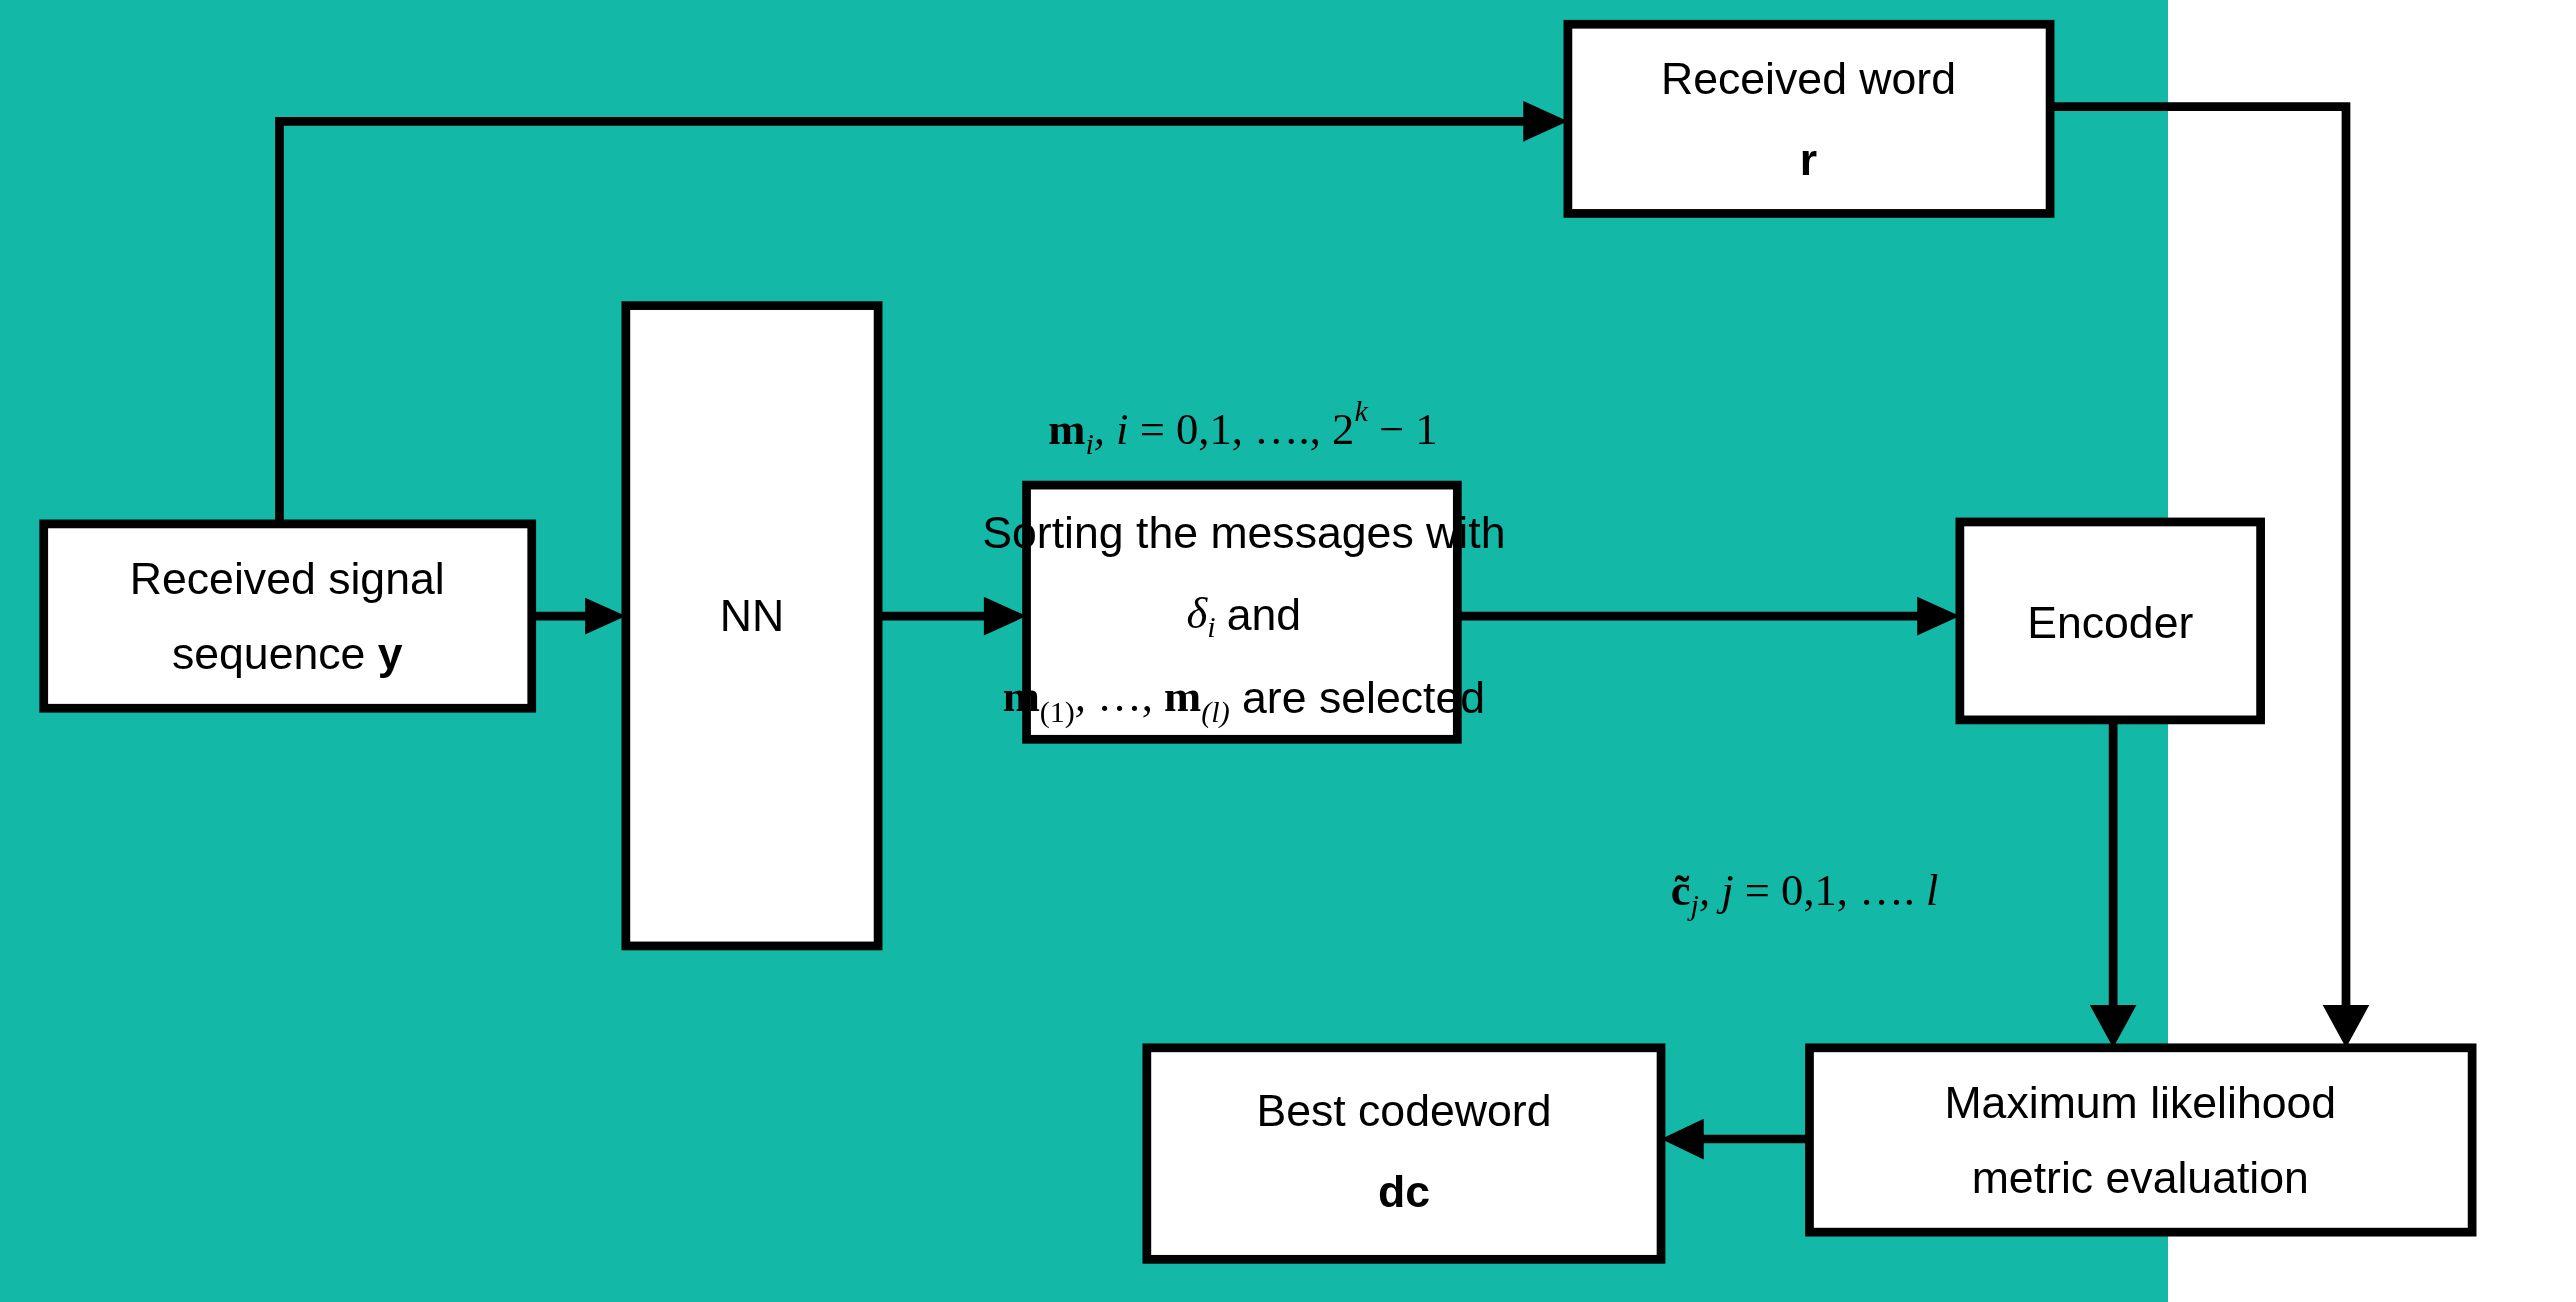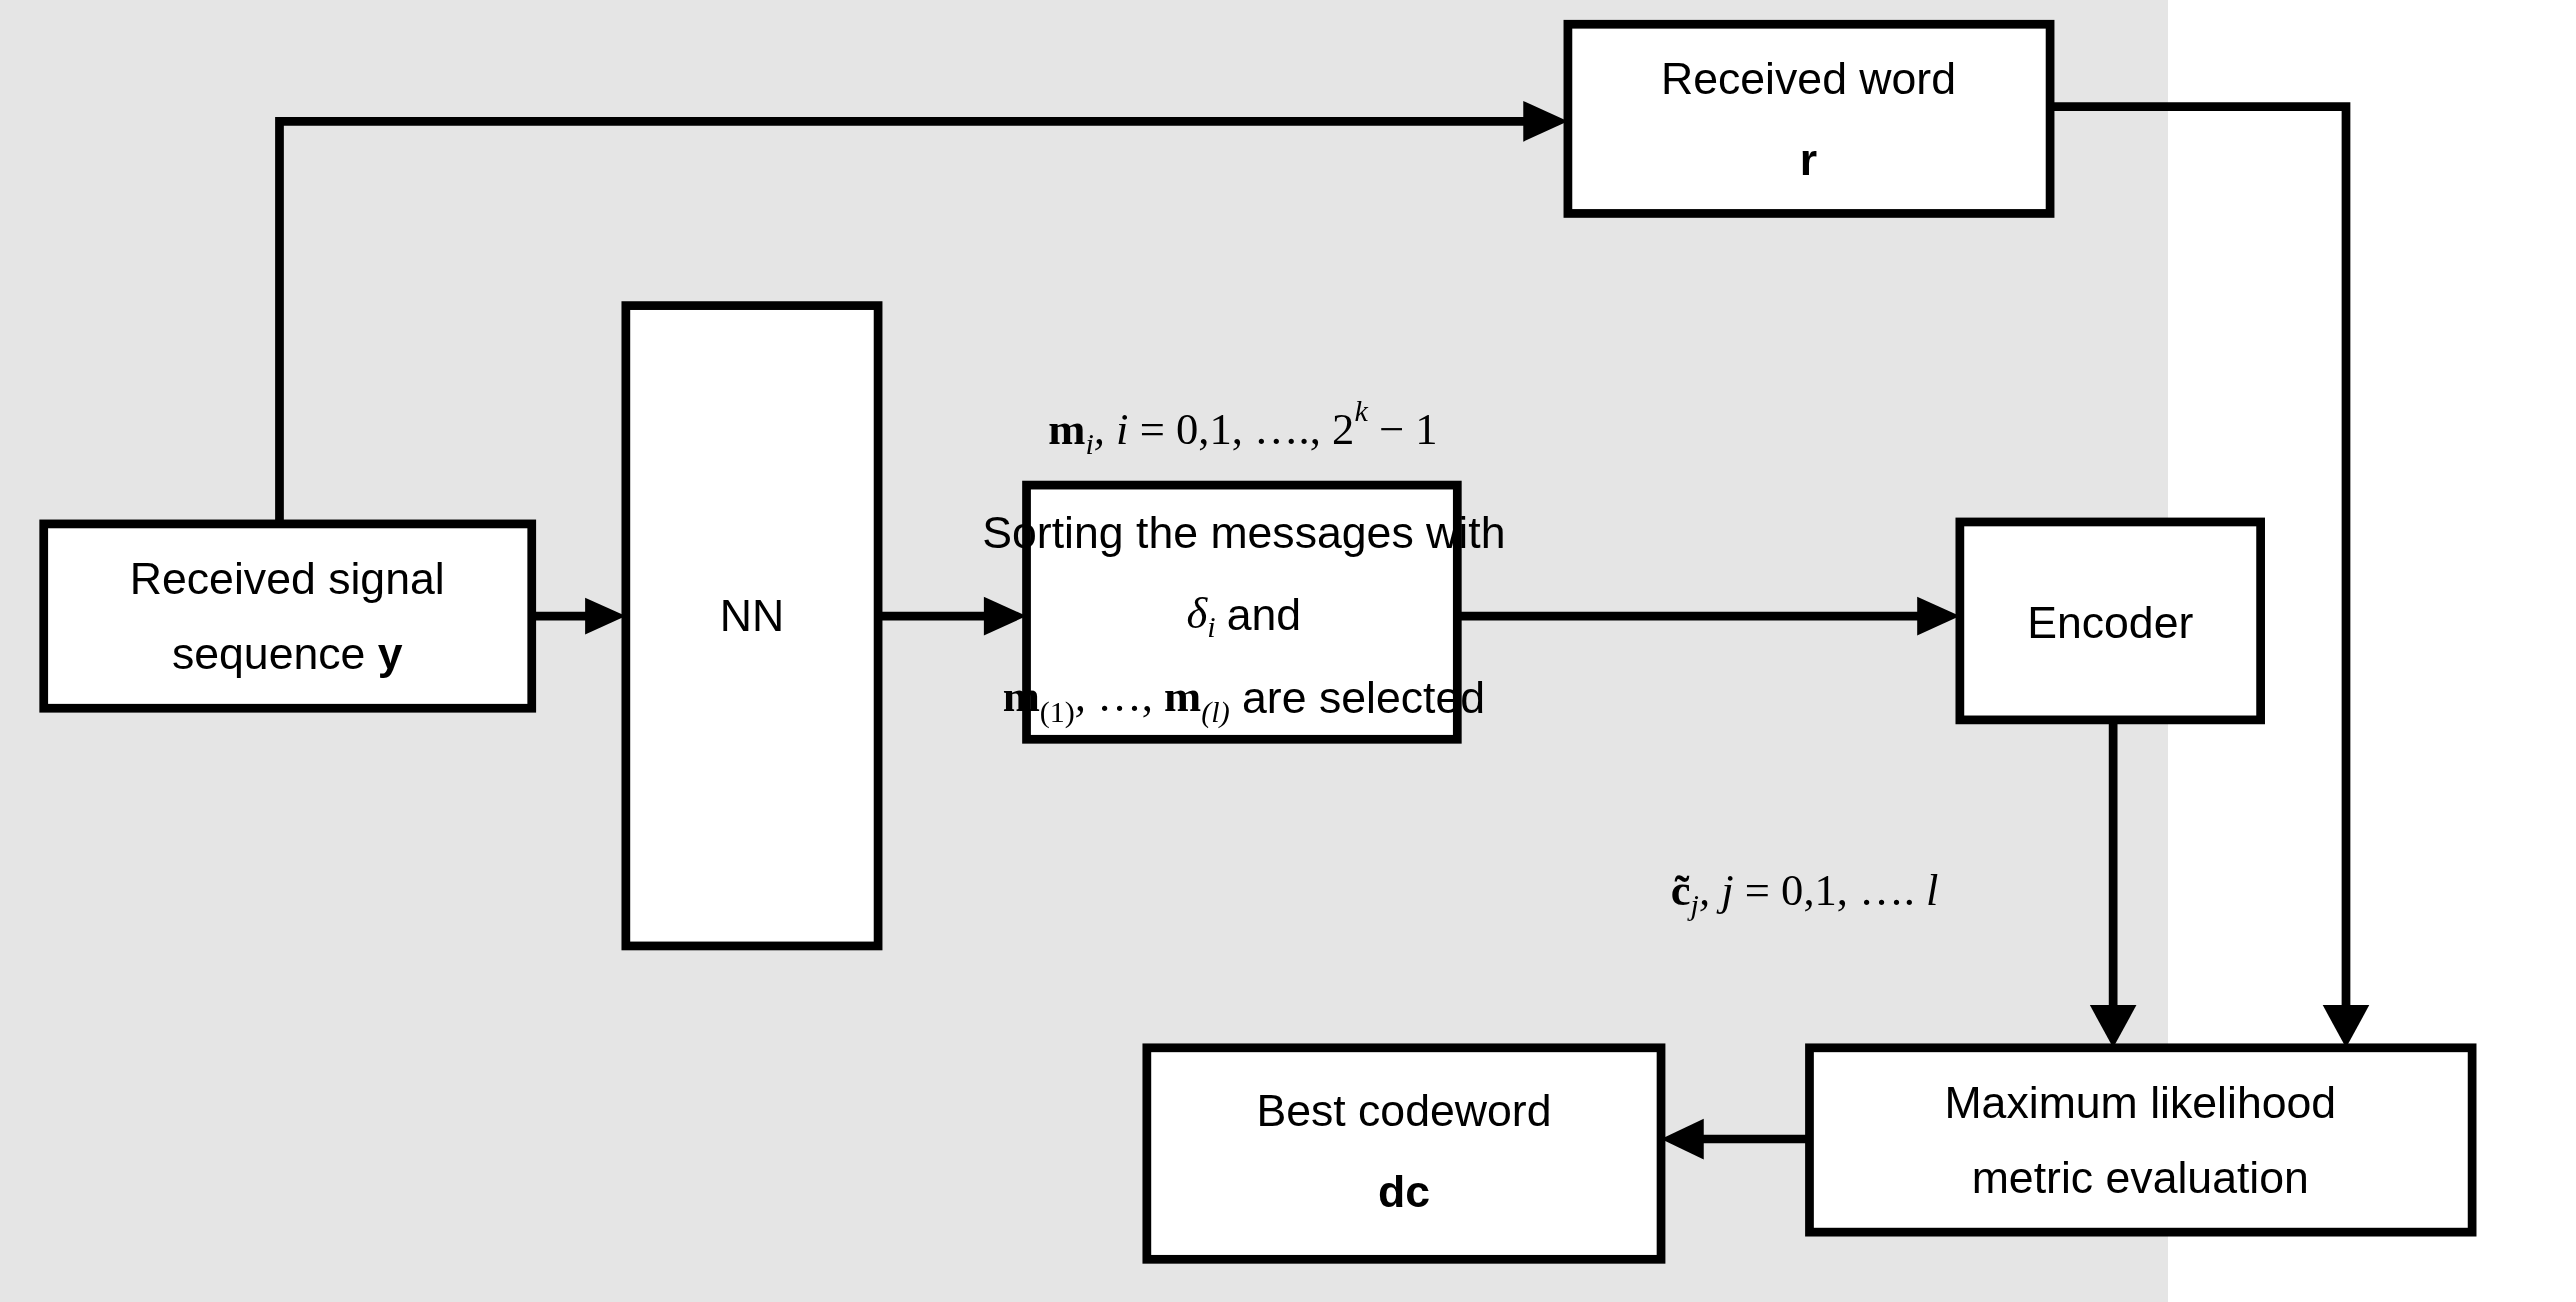--- a/index.html
+++ b/index.html
@@ -10,21 +10,21 @@
   body {
     width: 2576px;
     height: 1302px;
     font-family: "Liberation Sans", sans-serif;
     overflow: hidden;
   }
   #diagram-root {
     position: relative;
     width: 2168px;
     height: 1302px;
-    background: #e5e5e5;
+    background: #14b8a6;
     text-align: right;
   }
   svg.diagram {
     display: block;
     width: 2576px;
     height: 1302px;
   }
   .box-rect {
     fill: #ffffff;
     stroke: #000000;

